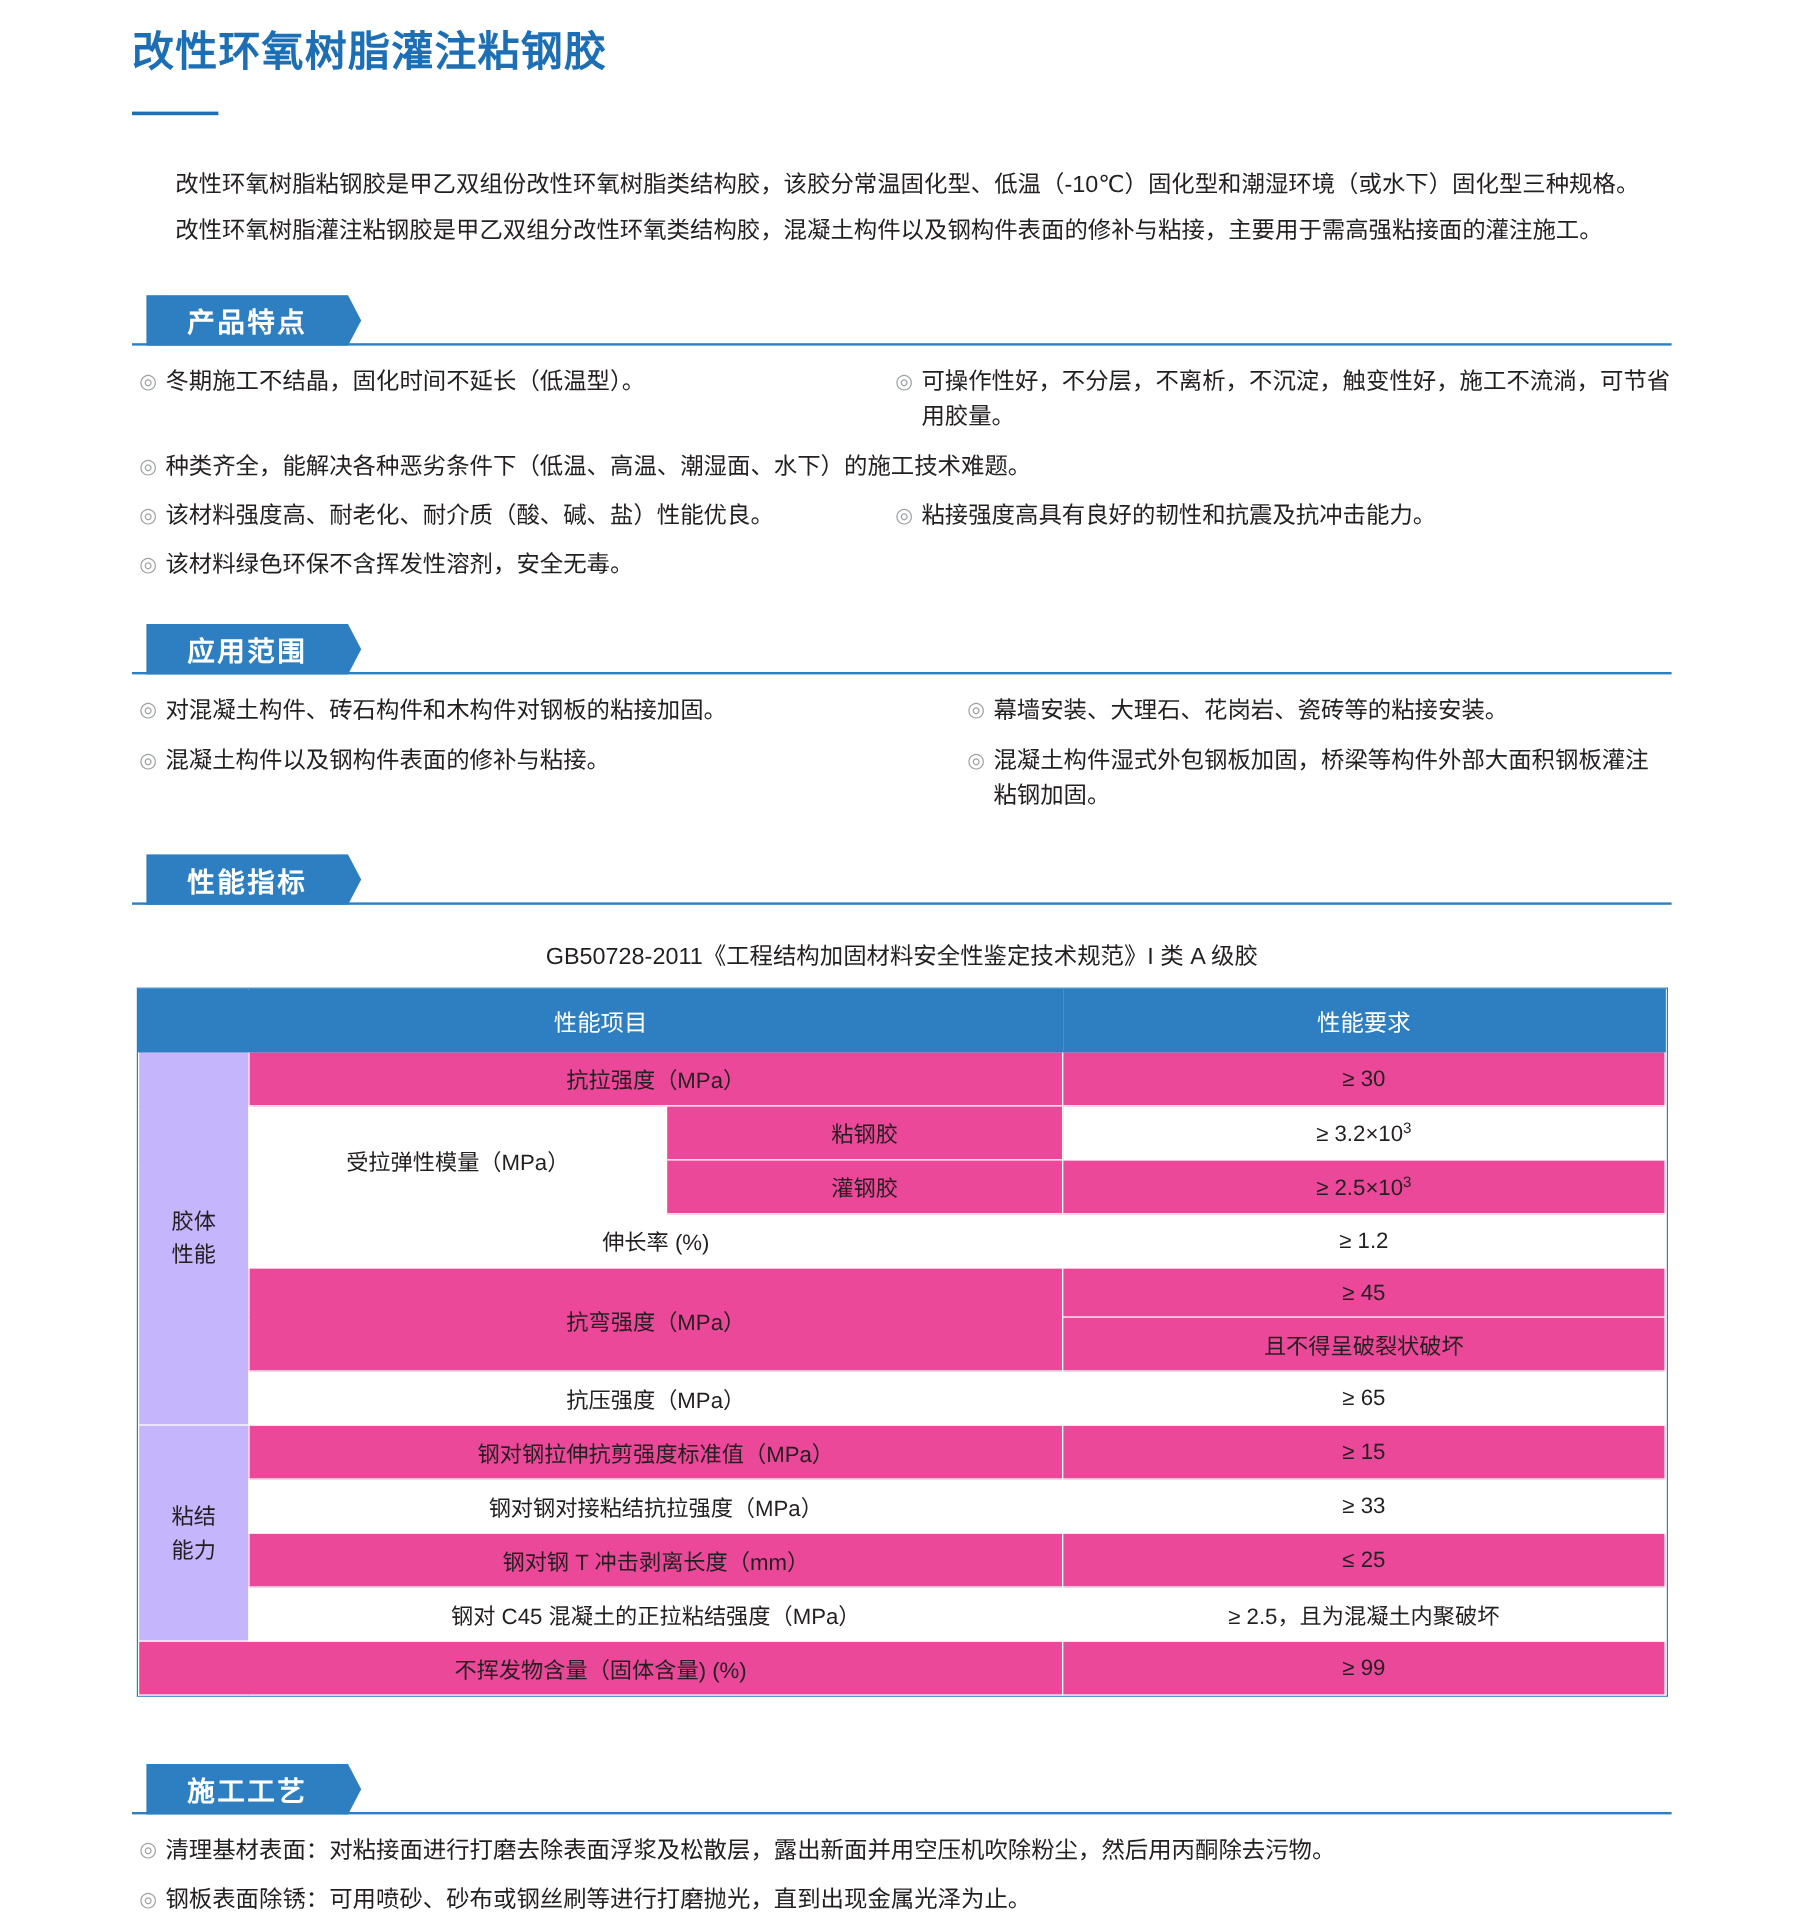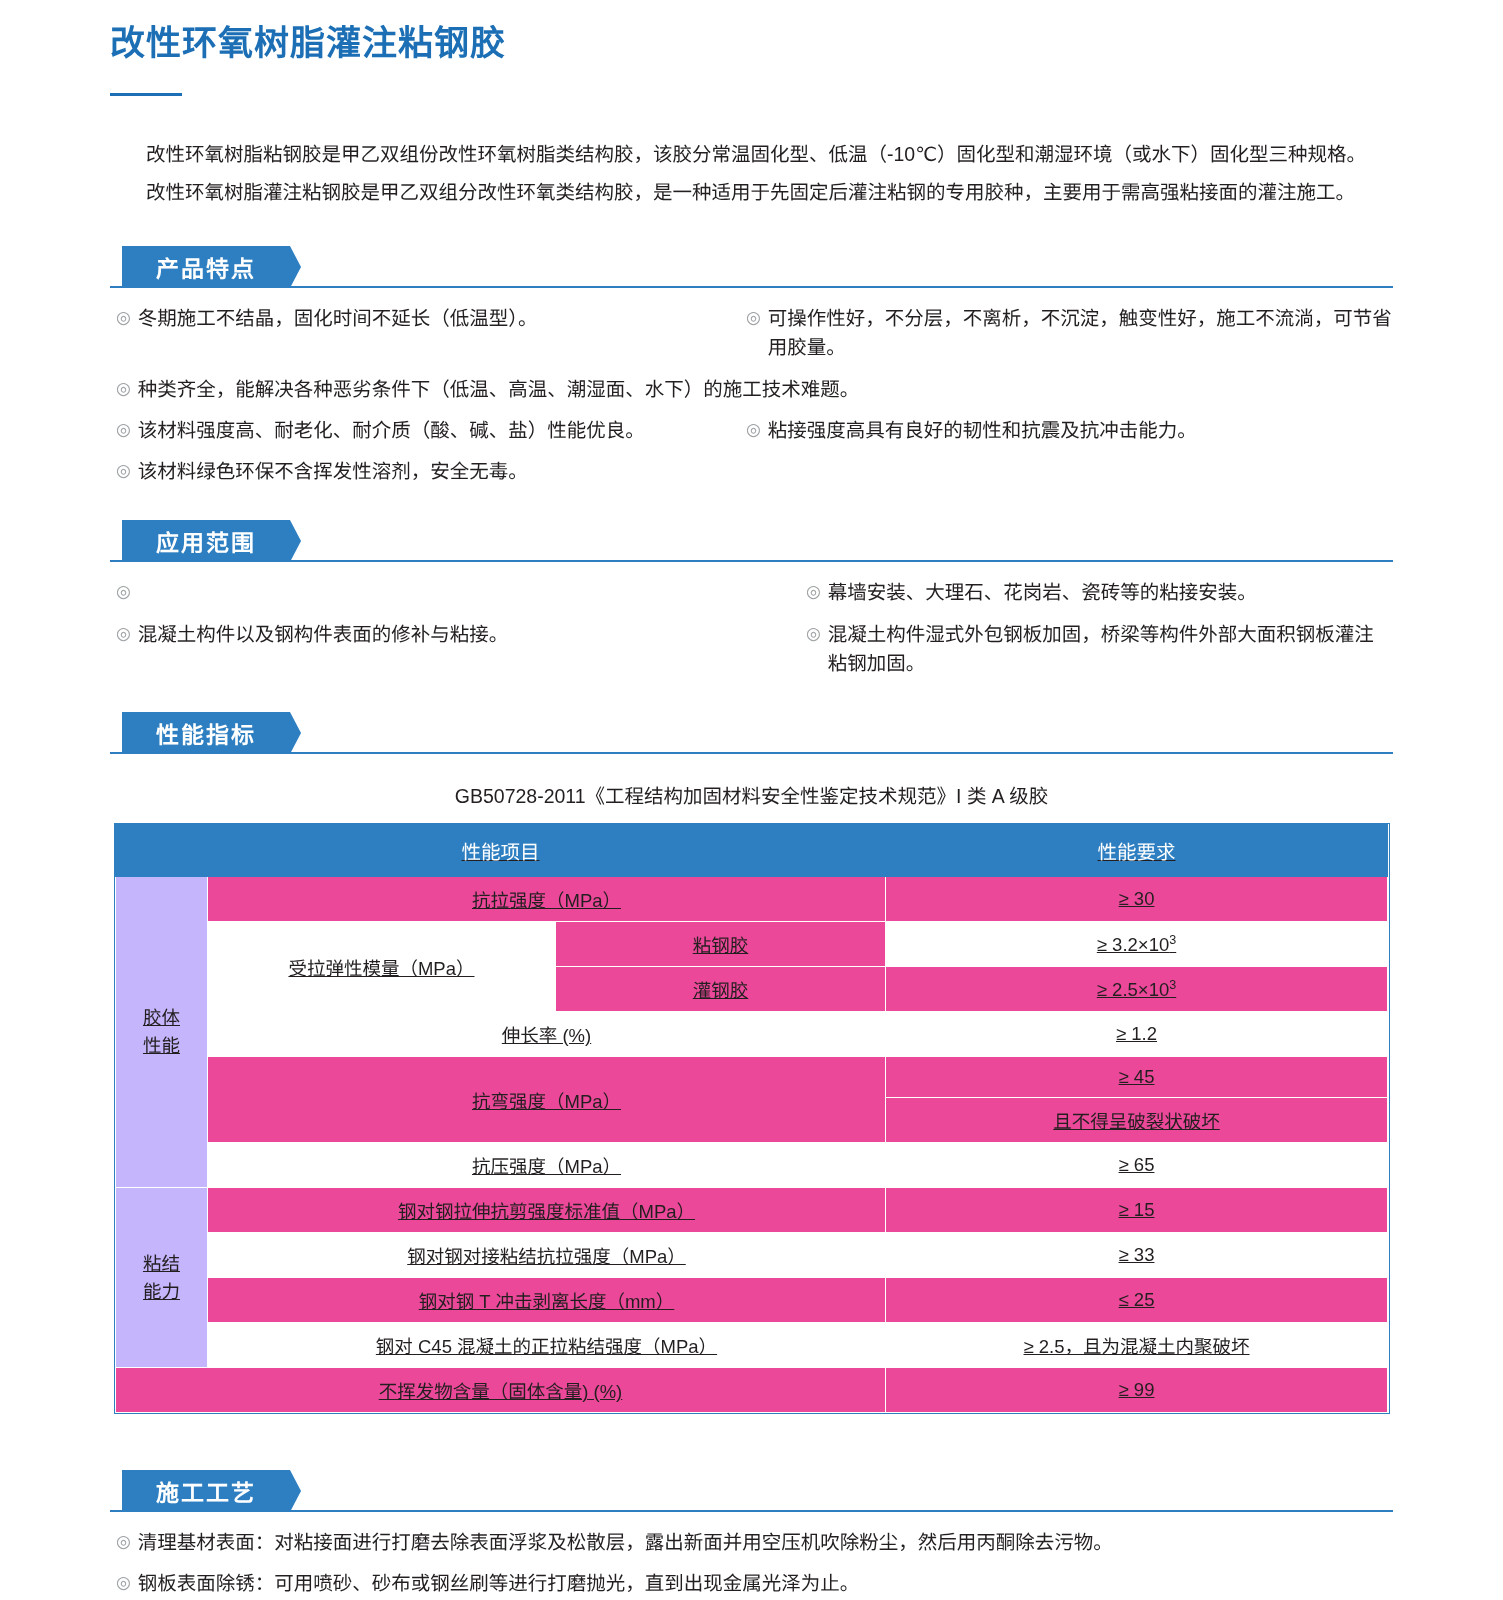--- a/index.html
+++ b/index.html
@@ -147,35 +147,34 @@
     padding: 11px 6px;
     border: 1px solid #2e7fc1;
   }
   .cell-grey { background: #c4b5fd; }
   .cell-light { background: #ec4899; }
   .outer-border {
     border: 1px solid #2e7fc1;
     width: 1274px;
     margin: 0 auto;
     box-sizing: content-box;
-    text-decoration: underline;
   }
   sup { font-size: 0.68em; vertical-align: super; }
 </style>
 </head>
 <body>
 
 <div class="page">
 
   <h1 class="doc-title">改性环氧树脂灌注粘钢胶</h1>
   <div class="title-rule"></div>
 
   <div class="intro">
     <p>改性环氧树脂粘钢胶是甲乙双组份改性环氧树脂类结构胶，该胶分常温固化型、低温（-10℃）固化型和潮湿环境（或水下）固化型三种规格。</p>
-    <p>改性环氧树脂灌注粘钢胶是甲乙双组分改性环氧类结构胶，是一种适用于先固定后灌注粘钢的专用胶种，主要用于需高强粘接面的灌注施工。</p>
+    <p>改性环氧树脂灌注粘钢胶是甲乙双组分改性环氧类结构胶，混凝土构件以及钢构件表面的修补与粘接，主要用于需高强粘接面的灌注施工。</p>
   </div>
 
   <div class="section-head">
     <div class="tab">产品特点</div>
     <div class="rule"></div>
   </div>
   <div class="bullets">
     <div class="brow">
       <div class="bitem col-a">
         <span class="dot">◎</span>
@@ -211,20 +210,21 @@
   </div>
 
   <div class="section-head">
     <div class="tab">应用范围</div>
     <div class="rule"></div>
   </div>
   <div class="bullets">
     <div class="brow">
       <div class="bitem" style="width:690px;flex:none;">
         <span class="dot">◎</span>
+        <span>对混凝土构件、砖石构件和木构件对钢板的粘接加固。</span>
       </div>
       <div class="bitem col-b">
         <span class="dot">◎</span>
         <span>幕墙安装、大理石、花岗岩、瓷砖等的粘接安装。</span>
       </div>
     </div>
     <div class="brow">
       <div class="bitem" style="width:690px;flex:none;">
         <span class="dot">◎</span>
         <span>混凝土构件以及钢构件表面的修补与粘接。</span>

